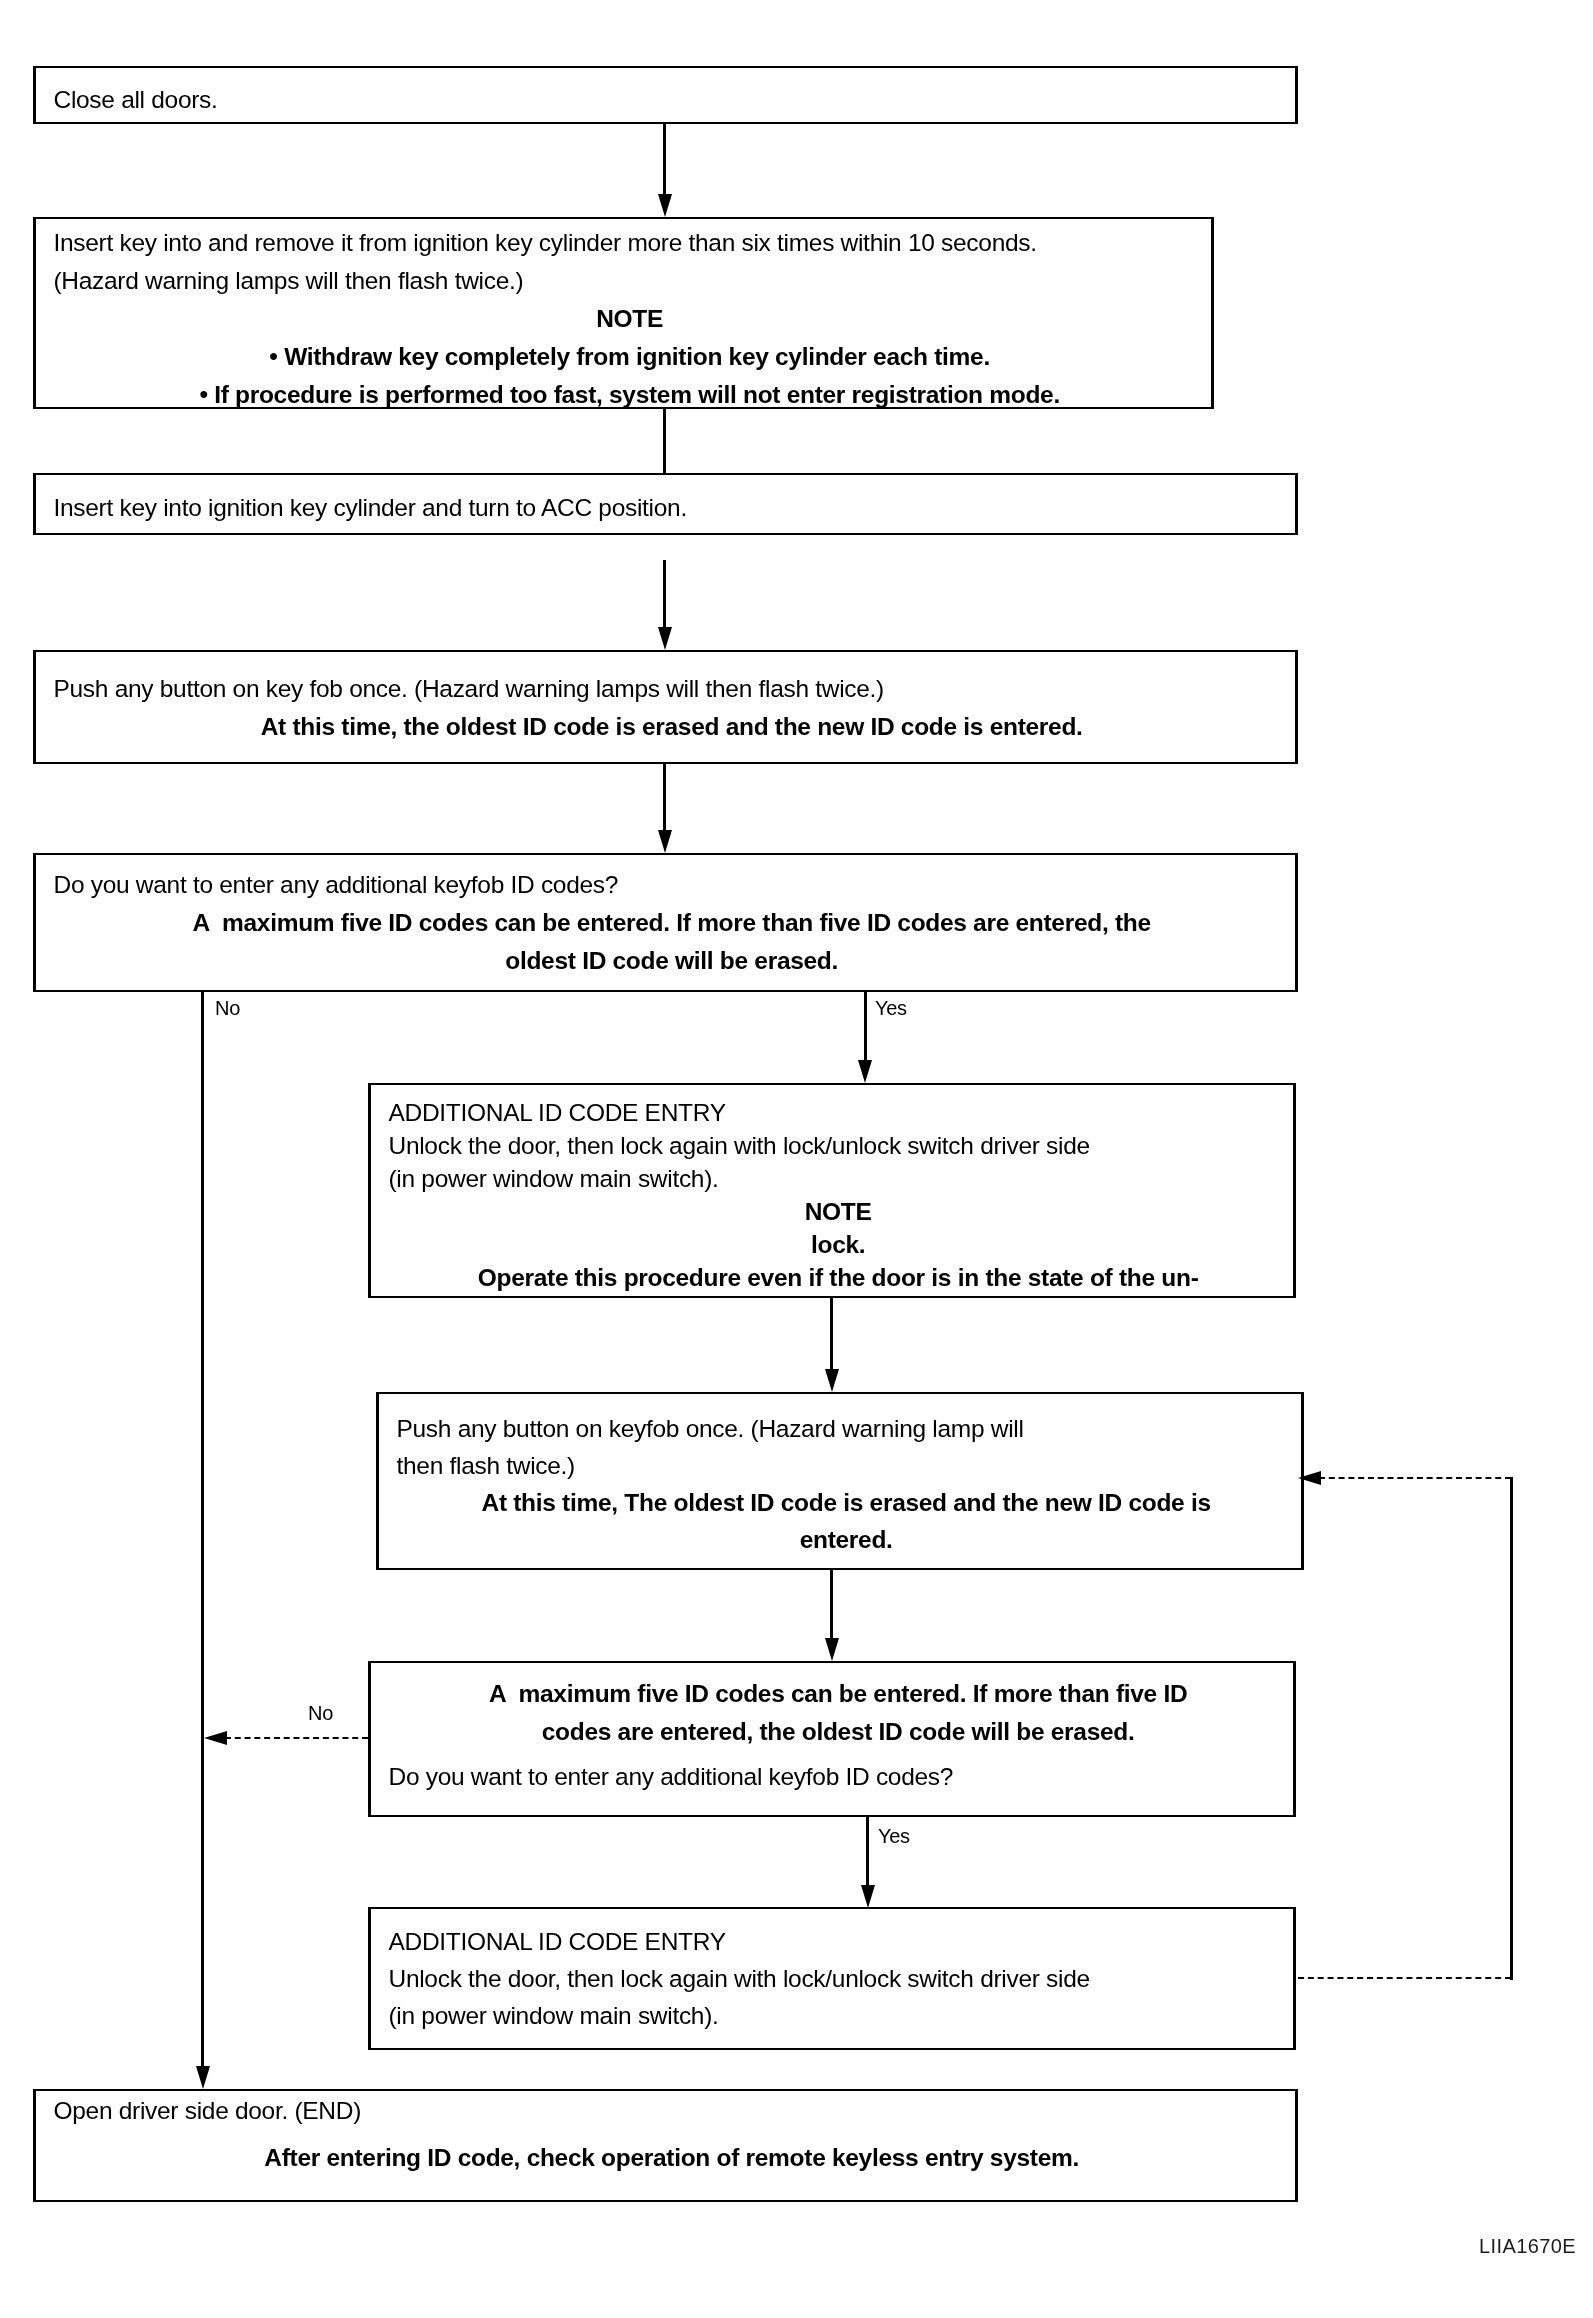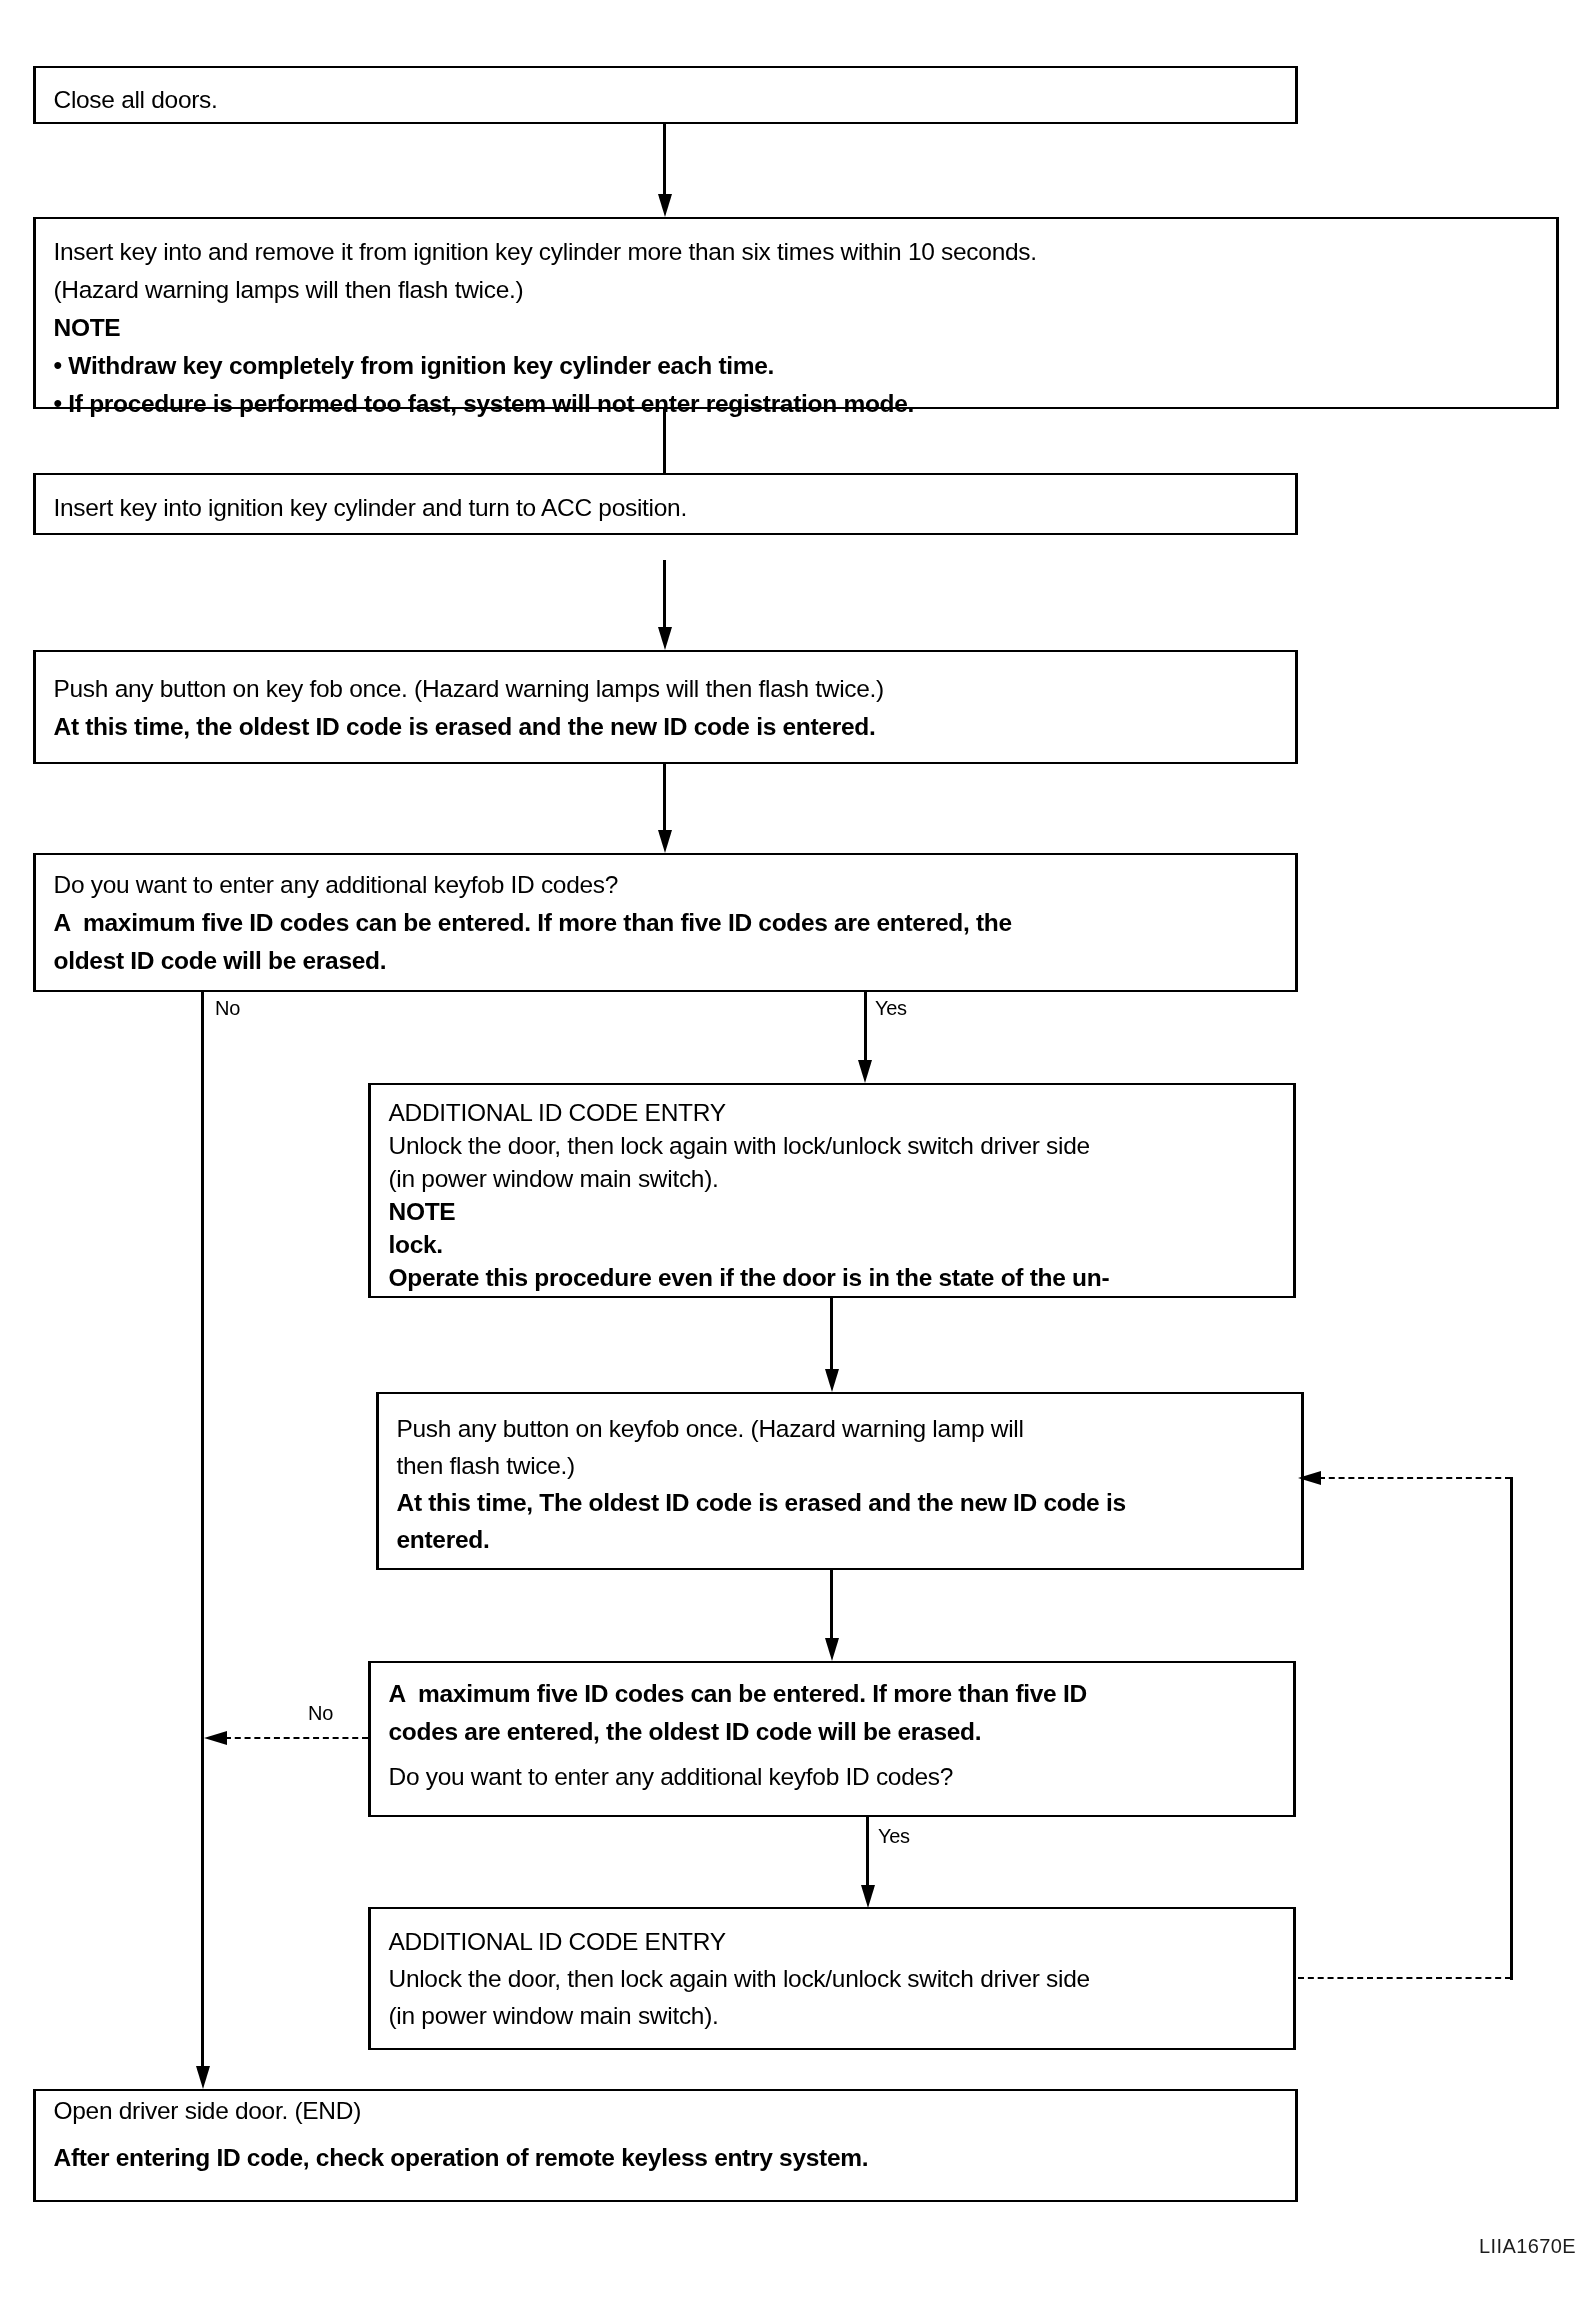--- a/index.html
+++ b/index.html
@@ -2,21 +2,21 @@
 <html style="font-size:14px"><head>
 <meta charset="utf-8">
 <style>
   html,body{margin:0;padding:0;background:#ffffff;}
   #page{position:relative;width:1593px;height:2319px;background:#ffffff;
         font-family:"Liberation Sans","DejaVu Sans",sans-serif;color:#000;overflow:hidden;}
   .fbox{position:absolute;box-sizing:border-box;background:#fff;
         border:2.6px solid #000;border-left-width:3.5px;border-right-width:3.5px;
         padding-left:17.5px;padding-right:5.2px;}
   .ln{font-size:24.5px;line-height:38px;letter-spacing:-0.3px;white-space:pre;}
-  .b{font-weight:bold;}
+  .b{font-weight:bold;text-align:center;}
   .lh43 .ln{line-height:38px;}
   .lh42 .ln{line-height:37px;}
   .lh38 .ln{line-height:33px;}
   .mt8{margin-top:7px;}
   .mt10{margin-top:8.7px;}
   .vln{position:absolute;width:2.6px;background:#000;}
   .hln{position:absolute;height:0;border-top:2.6px dashed #000;}
   .adown{position:absolute;width:0;height:0;
          border-left:7px solid transparent;border-right:7px solid transparent;
          border-top:23px solid #000;}
@@ -31,21 +31,21 @@
 
 <div id="page">
 
   <div class="fbox" style="left:33px;top:66px;width:1265px;height:58px;padding-top:13px;">
     <div class="ln">Close all doors.</div>
   </div>
 
   <div class="vln" style="left:663px;top:123px;height:73px;"></div>
   <div class="adown" style="left:658px;top:194px;"></div>
 
-  <div class="fbox lh43" style="left:33px;top:217px;width:1526px;height:192px;padding-top:14px;">
+  <div class="fbox lh43" style="left:33px;top:217px;width:1181px;height:192px;padding-top:5px;">
     <div class="ln">Insert key into and remove it from ignition key cylinder more than six times within 10 seconds.</div>
     <div class="ln">(Hazard warning lamps will then flash twice.)</div>
     <div class="ln b">NOTE</div>
     <div class="ln b">• Withdraw key completely from ignition key cylinder each time.</div>
     <div class="ln b">• If procedure is performed too fast, system will not enter registration mode.</div>
   </div>
 
   <div class="vln" style="left:663px;top:409px;height:69px;"></div>
   <div class="adown" style="left:658px;top:476px;"></div>
 

